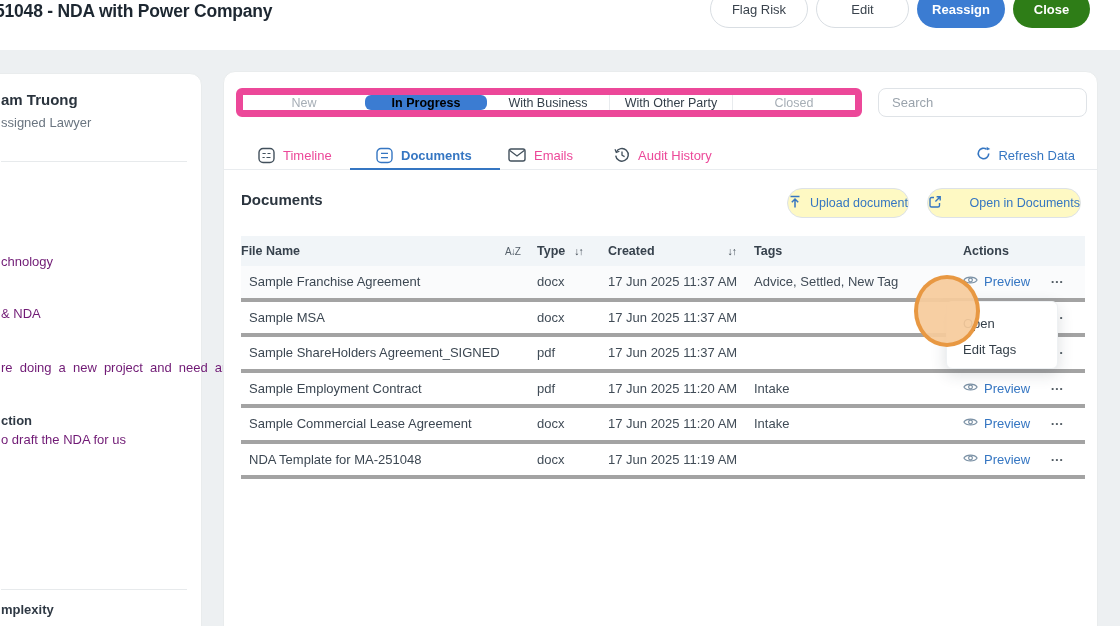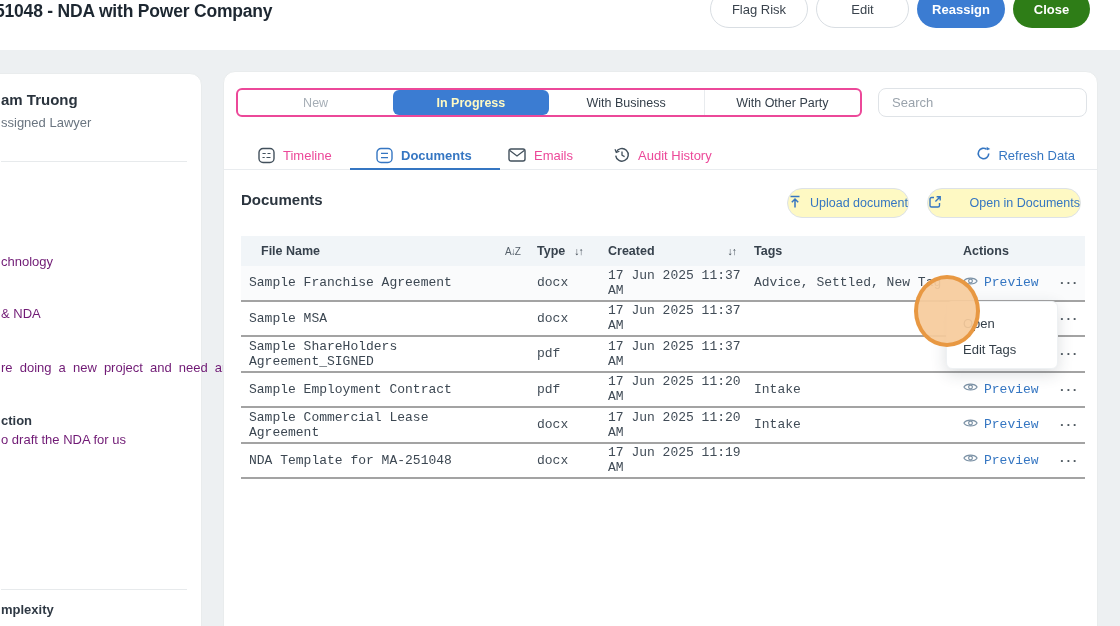--- a/index.html
+++ b/index.html
@@ -45,26 +45,26 @@
 
   
   .main-card {
     position:absolute; left:223px; top:71px; width:875px; height:600px;
     background:#fff; border:1px solid #e9eced; border-radius:12px;
   }
 
   
   .segmented {
     position:absolute; left:12px; top:16px; width:626px; height:29px;
-    border:2px solid #ec4899; border-radius:6px; display:flex; background:#fff; overflow:hidden;
+    border:7px solid #ec4899; border-radius:6px; display:flex; background:#fff; overflow:hidden;
   }
   .seg { flex:1; display:flex; align-items:center; justify-content:center; font-size:12.5px; color:#333e49; cursor:pointer; }
   .seg + .seg { border-left:1px solid #e8ebee; }
   .seg.muted { color:#a6aeb6; }
-  .seg.active { background:#3b7cd2; color:#fef9c3; font-weight:700; border-radius:6px; border-left:none; }
+  .seg.active { background:#3b7cd2; color:#000000; font-weight:700; border-radius:6px; border-left:none; }
   .seg.active + .seg { border-left:none; }
 
   .search-input {
     position:absolute; left:654px; top:16px; width:209px; height:29px;
     border:1px solid #dfe3e7; border-radius:8px; padding:0 0 0 13px;
     font-size:13px; color:#424c56; outline:none; background:#fff;
     font-family:"Liberation Sans", sans-serif;
   }
   .search-input::placeholder { color:#9aa3ac; }
 
@@ -86,26 +86,26 @@
     display:flex; align-items:center; justify-content:space-between; gap:8px;
     color:#3576c2; font-size:12.5px; background:#fef9c3; cursor:pointer;
   }
   .pill-upload { left:563px; width:122px; }
   .pill-sharepoint { left:703px; width:154px; }
 
   
   .doc-table { position:absolute; left:17px; top:164px; width:844px; }
   .tgrid { display:grid; grid-template-columns:264px 32px 71px 146px 209px 1fr; align-items:center; }
   .thead { height:30px; background:#f1f5f8; font-size:12.5px; font-weight:700; color:#37424d; }
-  .th-pad { padding-left:20px; }
+  .th-pad { padding-left:0; }
   .az-ic { font-size:10px; color:#55606a; font-weight:400; letter-spacing:-1px; }
   .th-flex { display:flex; align-items:center; gap:9px; }
   .sort-ic { font-size:10.5px; color:#49535d; font-weight:400; letter-spacing:-1px; }
   .th-created .sort-ic { margin-left:auto; margin-right:18px; }
-  .trow { height:35.5px; border-bottom:2px solid #a3a3a3; font-size:13px; color:#414c57; background:#fff;font-family:Liberation Mono, monospace; }
+  .trow { height:35.5px; border-bottom:4px solid #a3a3a3; font-size:13px; color:#414c57; background:#fff; }
   .trow.hl { background:#fafbfc; }
   .cell-name { padding-left:8px; color:#3c4752; }
   .cell-actions { display:flex; align-items:center; gap:6px; }
   .preview-label { color:#3576c2; cursor:pointer; }
   .ellipsis { margin-left:15px; font-size:8px; letter-spacing:1.5px; color:#4d575f; cursor:pointer; }
 
   
   .context-menu {
     position:absolute; left:722px; top:229px; width:112px; height:68px;
     background:#fff; border:1px solid #eef1f3; border-radius:6px;
@@ -144,20 +144,21 @@
   <div class="sb sb-frag sb-f6">mplexity</div>
 </div>
 
 <div class="main-card">
 
   <div class="segmented">
     <div class="seg muted">New</div>
     <div class="seg active">In Progress</div>
     <div class="seg">With Business</div>
     <div class="seg">With Other Party</div>
+    <div class="seg muted">Closed</div>
   </div>
 
   <input class="search-input" type="text" placeholder="Search" style="">
 
   <div class="subtabs">
     <div class="subtab st-timeline">
       <span class="ic">
         <svg width="17" height="17" viewBox="0 0 17 17">
             <rect x="1" y="1.5" width="15" height="14" rx="4" fill="none" stroke="#42505c" stroke-width="1.4"></rect>
             <path d="M4.5 6.5h3.2M4.5 10.5h2.2M9.5 6.5h3M8.5 10.5h4" stroke="#42505c" stroke-width="1.1" fill="none"></path>

